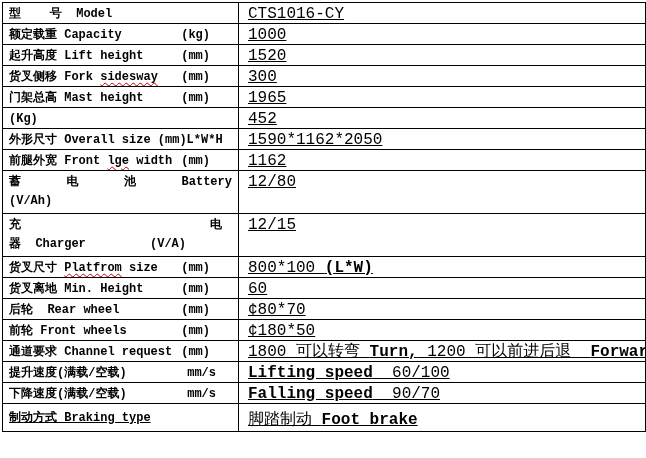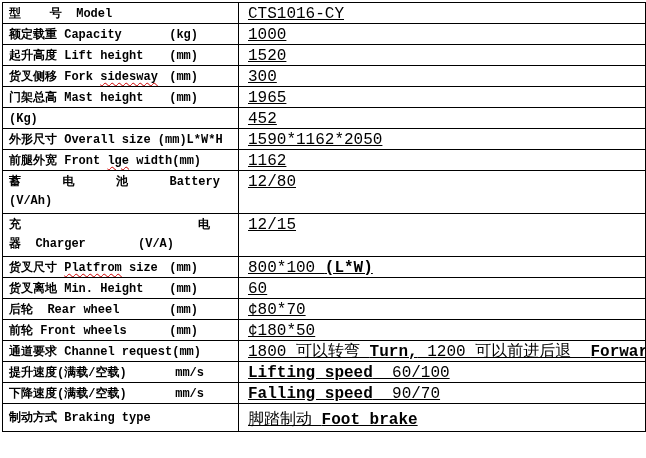--- a/index.html
+++ b/index.html
@@ -25,26 +25,26 @@
     height:21px;
     box-sizing:border-box;
     border-bottom:1px solid var(--border);
   }
   .row.h2{height:43px;}
   .row:last-child{height:27px;border-bottom:none;}
   .cell{box-sizing:border-box;overflow:hidden;}
   .label-cell{
     width:236px;
     border-right:1px solid var(--border);
-    padding:2px 16px 0 6px;
+    padding:2px 4px 0 6px;
     font-weight:bold;
     font-size:12px;
     line-height:19px;
   }
-  .row:last-child .label-cell{padding-top:5px;}
+  .row:last-child .label-cell{padding-top:5px;text-decoration:underline;}
   .value-cell{
     flex:1;
     padding:2px 10px 0 9px;
     font-size:16px;
     line-height:19px;
     font-weight:normal;
     white-space:pre;
     text-decoration:underline;
   }
   .row:last-child .value-cell{padding-top:7px;}

